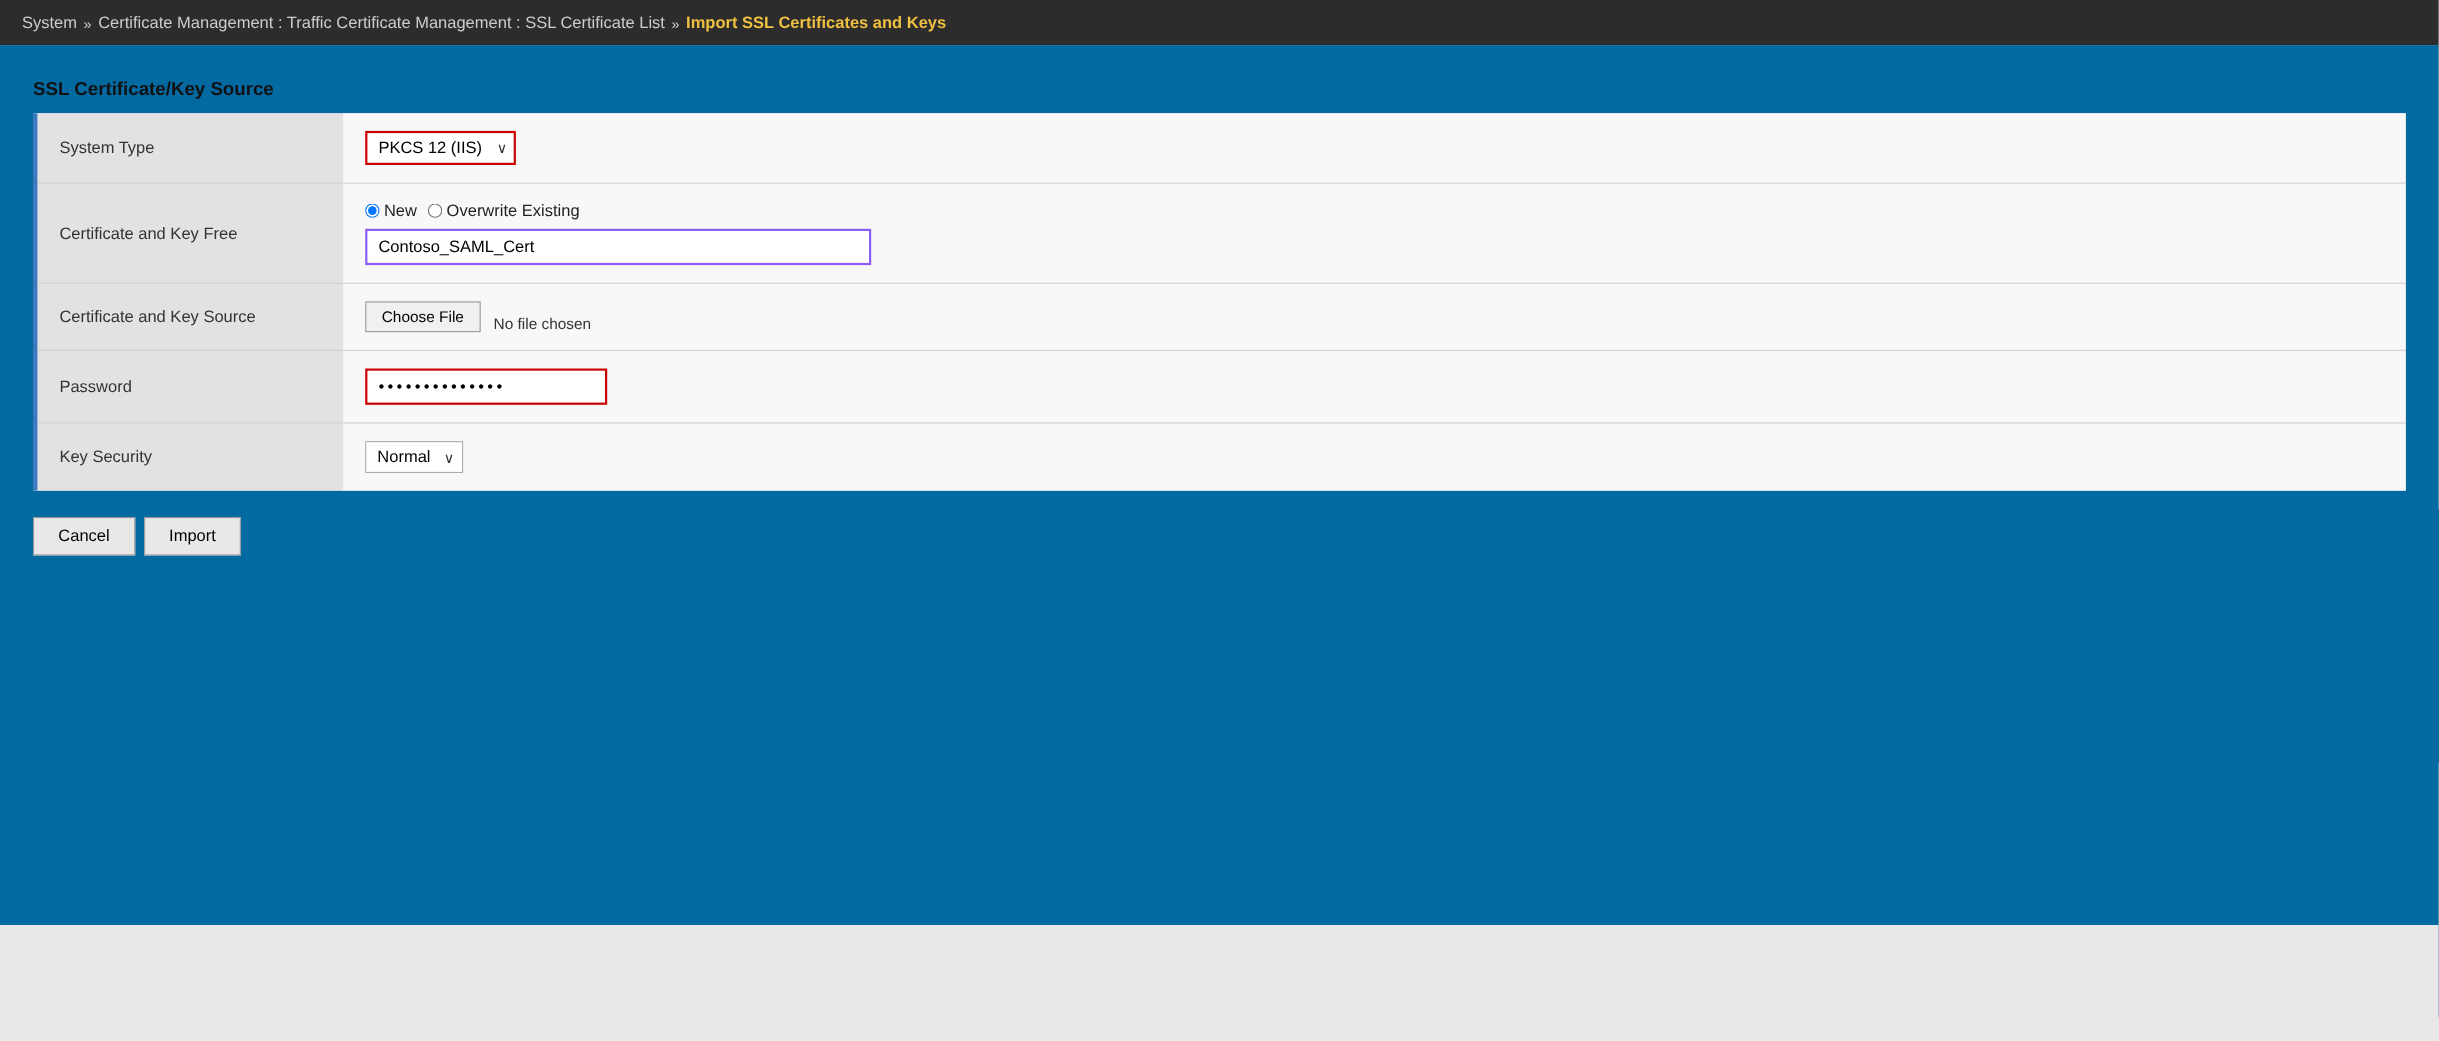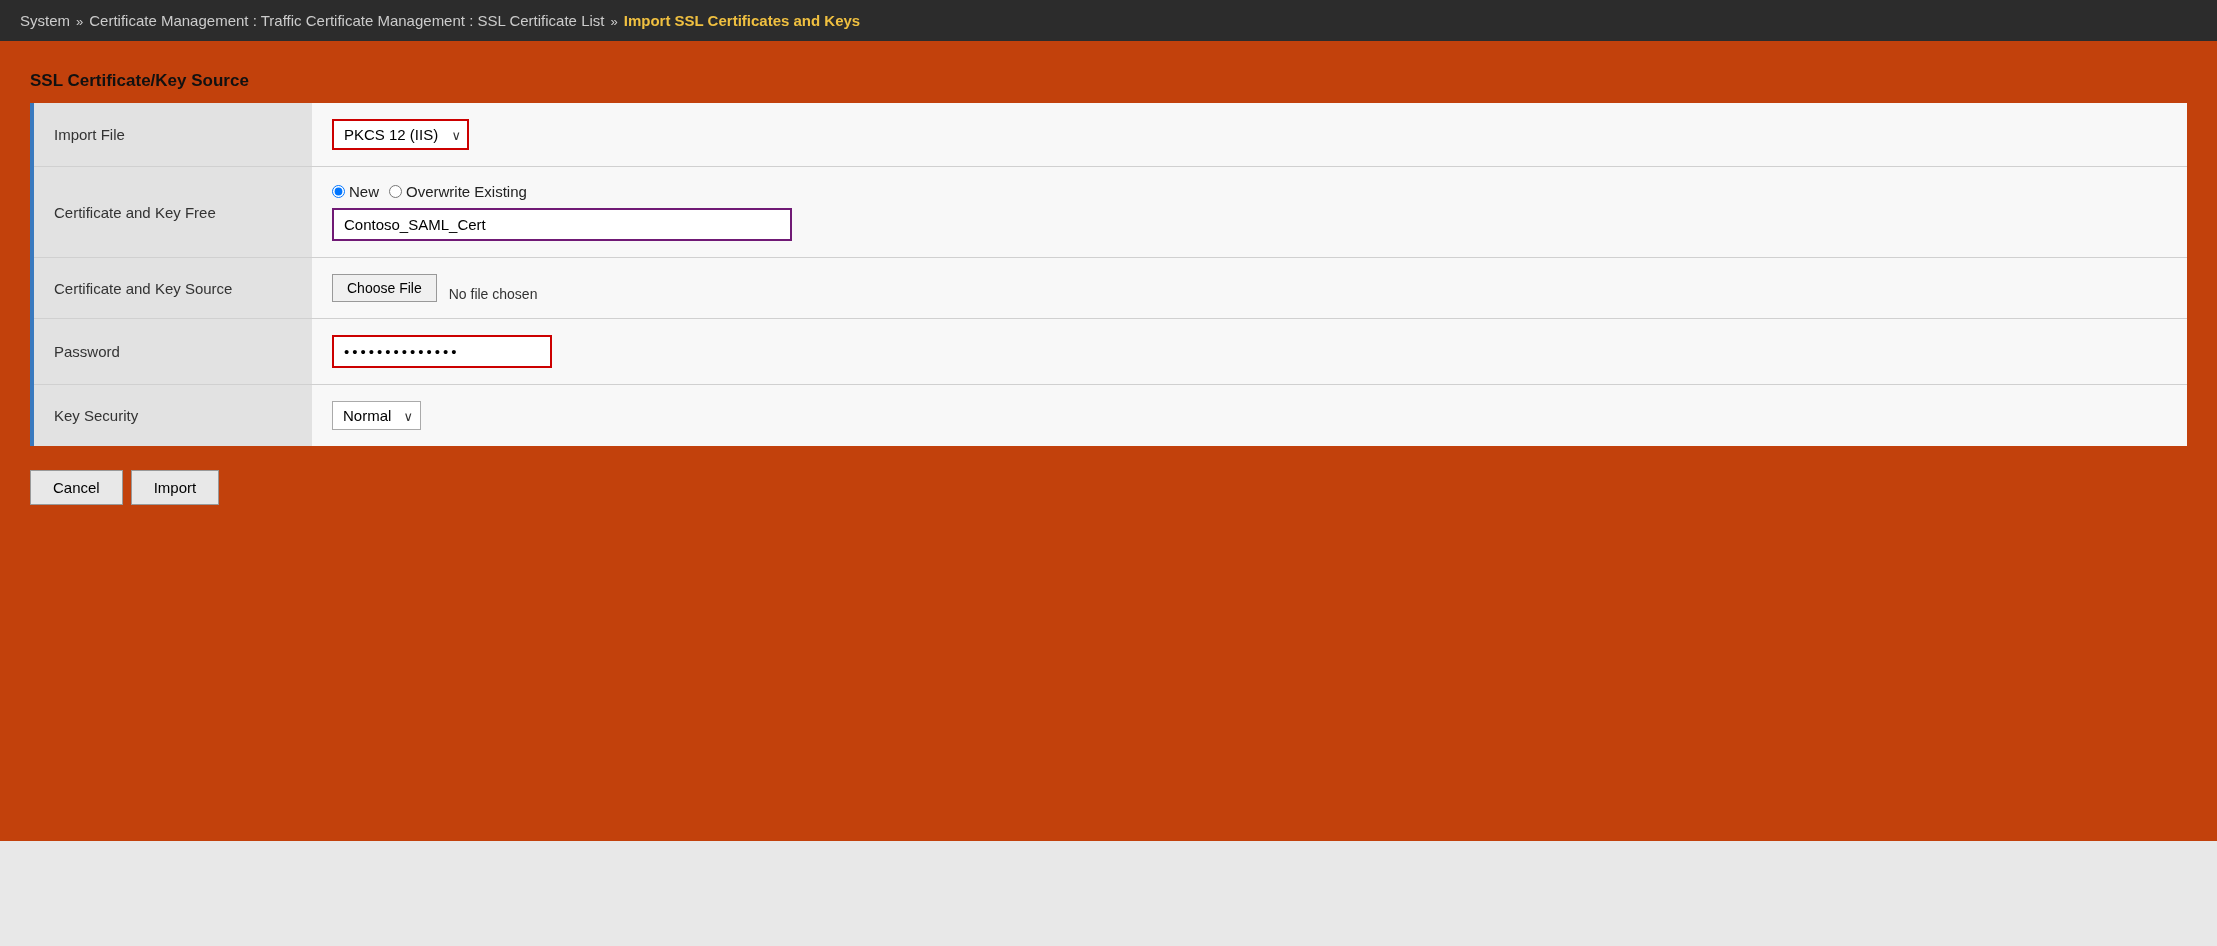--- a/index.html
+++ b/index.html
@@ -28,21 +28,21 @@
     .topbar .breadcrumb-sep {
       color: #ccc;
       font-size: 13px;
     }
     .topbar .breadcrumb-active {
       color: #f0c040;
       font-weight: bold;
     }
     .main-content {
       padding: 30px 30px 20px 30px;
-      background: #c2410c;
+      background: #0369a1;
       min-height: 800px;
     }
     .section-title {
       font-size: 17px;
       font-weight: bold;
       margin-bottom: 12px;
       color: #111;
     }
     .form-table {
       width: 100%;
@@ -102,21 +102,21 @@
       margin-bottom: 8px;
     }
     .radio-group label {
       display: flex;
       align-items: center;
       gap: 4px;
       cursor: pointer;
       font-size: 15px;
     }
     .cert-name-input {
-      border: 2px solid #701a75;
+      border: 2px solid #8b5cf6;
       padding: 6px 10px;
       font-size: 15px;
       width: 460px;
       background: #fff;
     }
     .file-input-area {
       display: flex;
       align-items: flex-end;
       gap: 12px;
     }
@@ -177,21 +177,21 @@
   <span class="breadcrumb-active">Import SSL Certificates and Keys</span>
 </div>
 
 <div class="main-content">
   <div class="section-title">SSL Certificate/Key Source</div>
 
   <table class="form-table">
 
     <tbody>
         <tr>
-      <td>Import File</td>
+      <td>System Type</td>
       <td>
         <div class="select-wrapper">
           <select class="import-type-select">
             <option>PKCS 12 (IIS)</option>
             <option>PEM</option>
             <option>PKCS7</option>
             <option>DER</option>
           </select>
         </div>
       </td>

